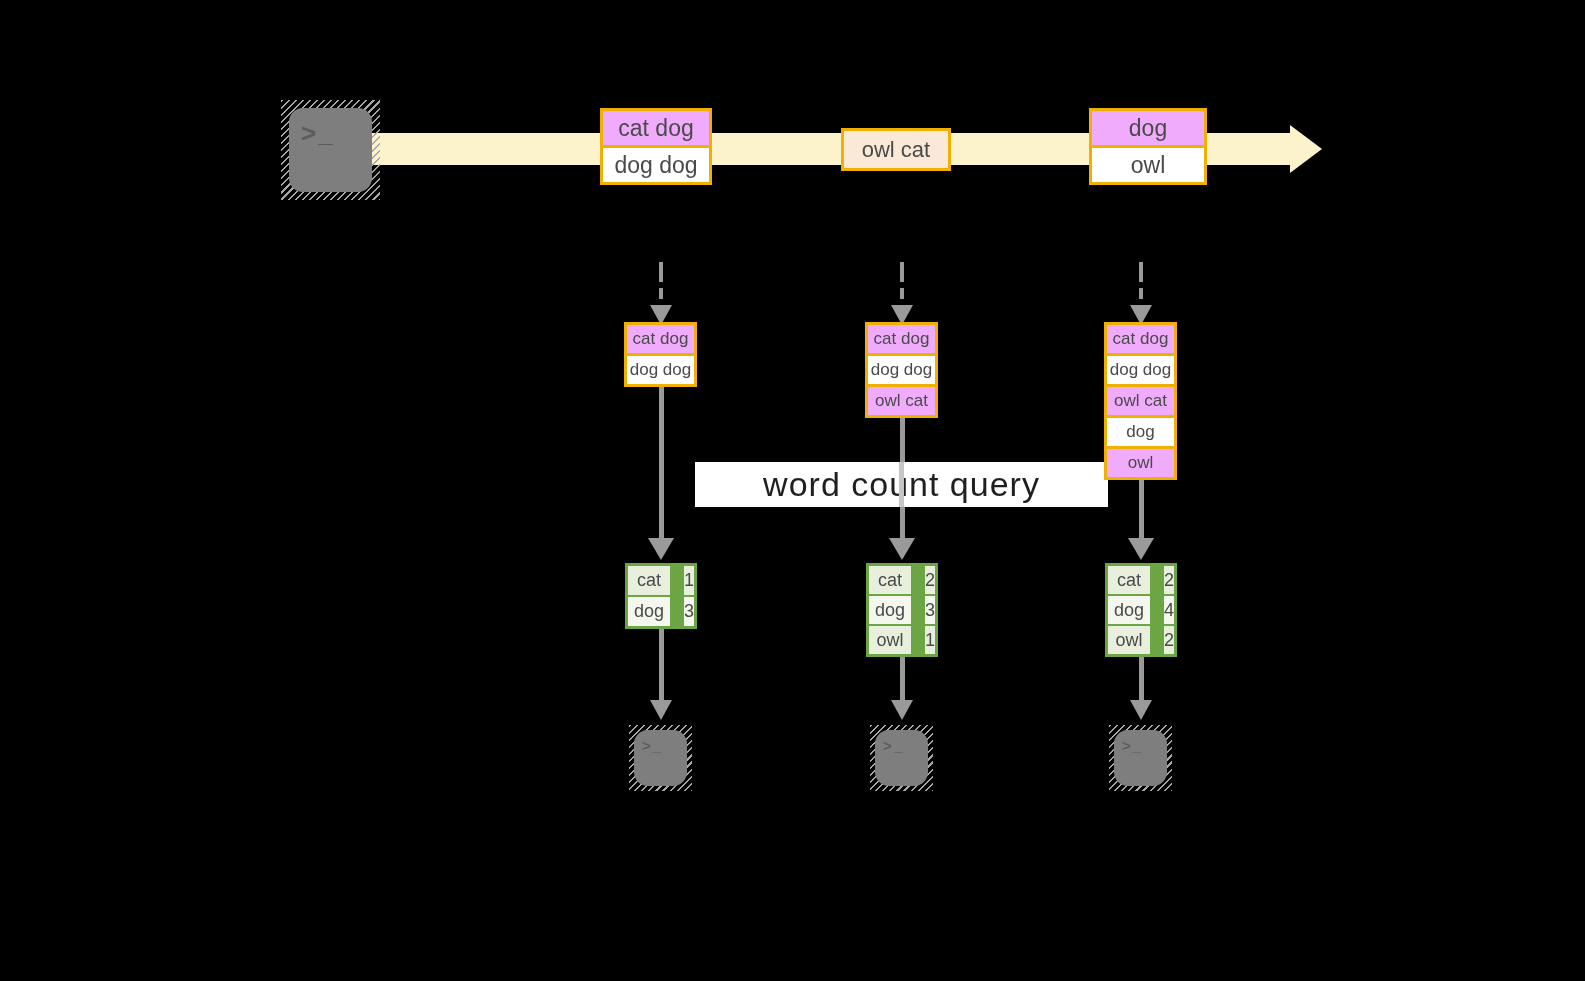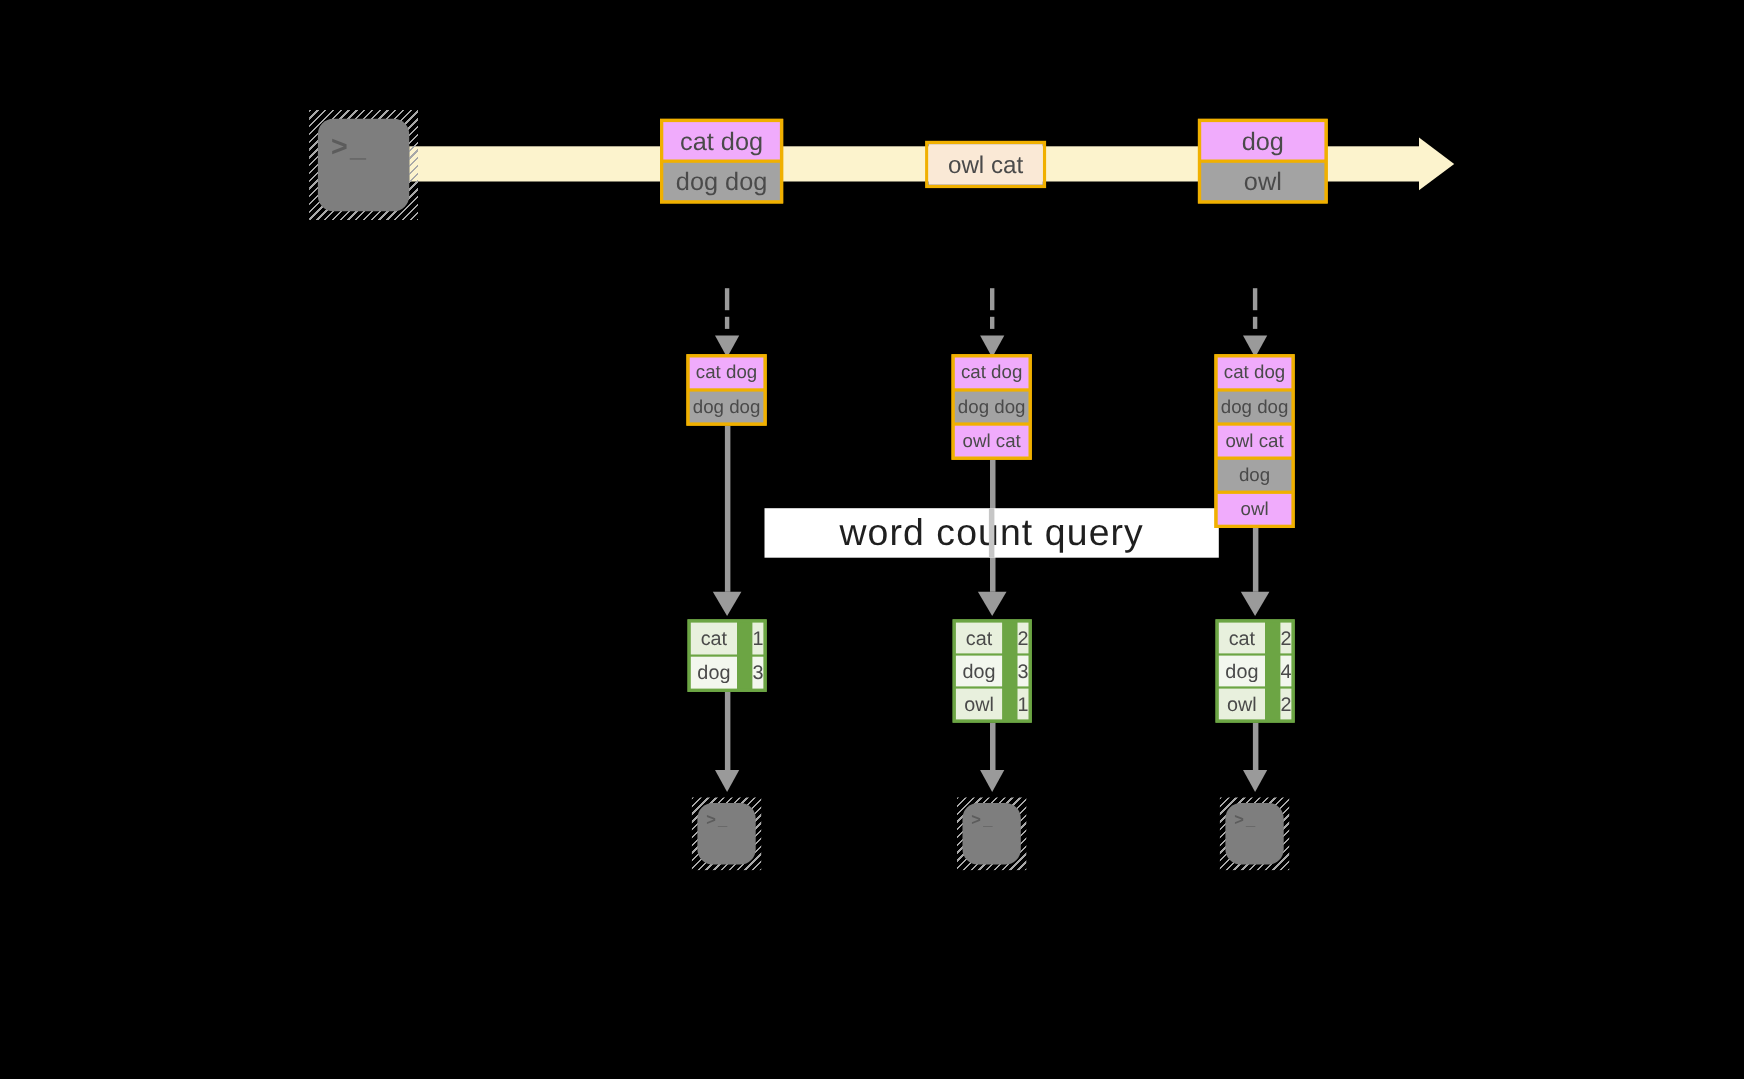--- a/index.html
+++ b/index.html
@@ -23,21 +23,21 @@
   .term-big .term-glyph { font-size:26px; }
   .term-small .term-glyph { font-size:15px; left:8px; top:7px; }
   
   .obox { position:absolute; border:3px solid #f0b000; background:#f0b000;
     display:flex; flex-direction:column; gap:3px; z-index:4; }
   .ocell { display:flex; align-items:center; justify-content:center; color:#4a4a4a; }
   .tl-cell { height:34px; font-size:23px; }
   .tl-cell-single { height:37px; font-size:22px; }
   .st-cell { height:28px; font-size:17px; }
   .fd { background:#f0abfc; }   
-  .fl { background:#a3a3a3; }   
+  .fl { background:#ffffff; }   
   .fo { background:#fae9d6; }   
   
   .varrow { position:absolute; width:26px; display:flex; flex-direction:column; align-items:center; z-index:1; }
   .vline { width:5px; background:#9a9a9a; }
   .vdash { width:4px; background:#9a9a9a; }
   .head-down { width:0; height:0; border-left:13px solid transparent; border-right:13px solid transparent;
     border-top:22px solid #9a9a9a; }
   .head-down.sm { border-left-width:11px; border-right-width:11px; border-top-width:20px; }
   .gap6 { margin-bottom:6px; }
   

